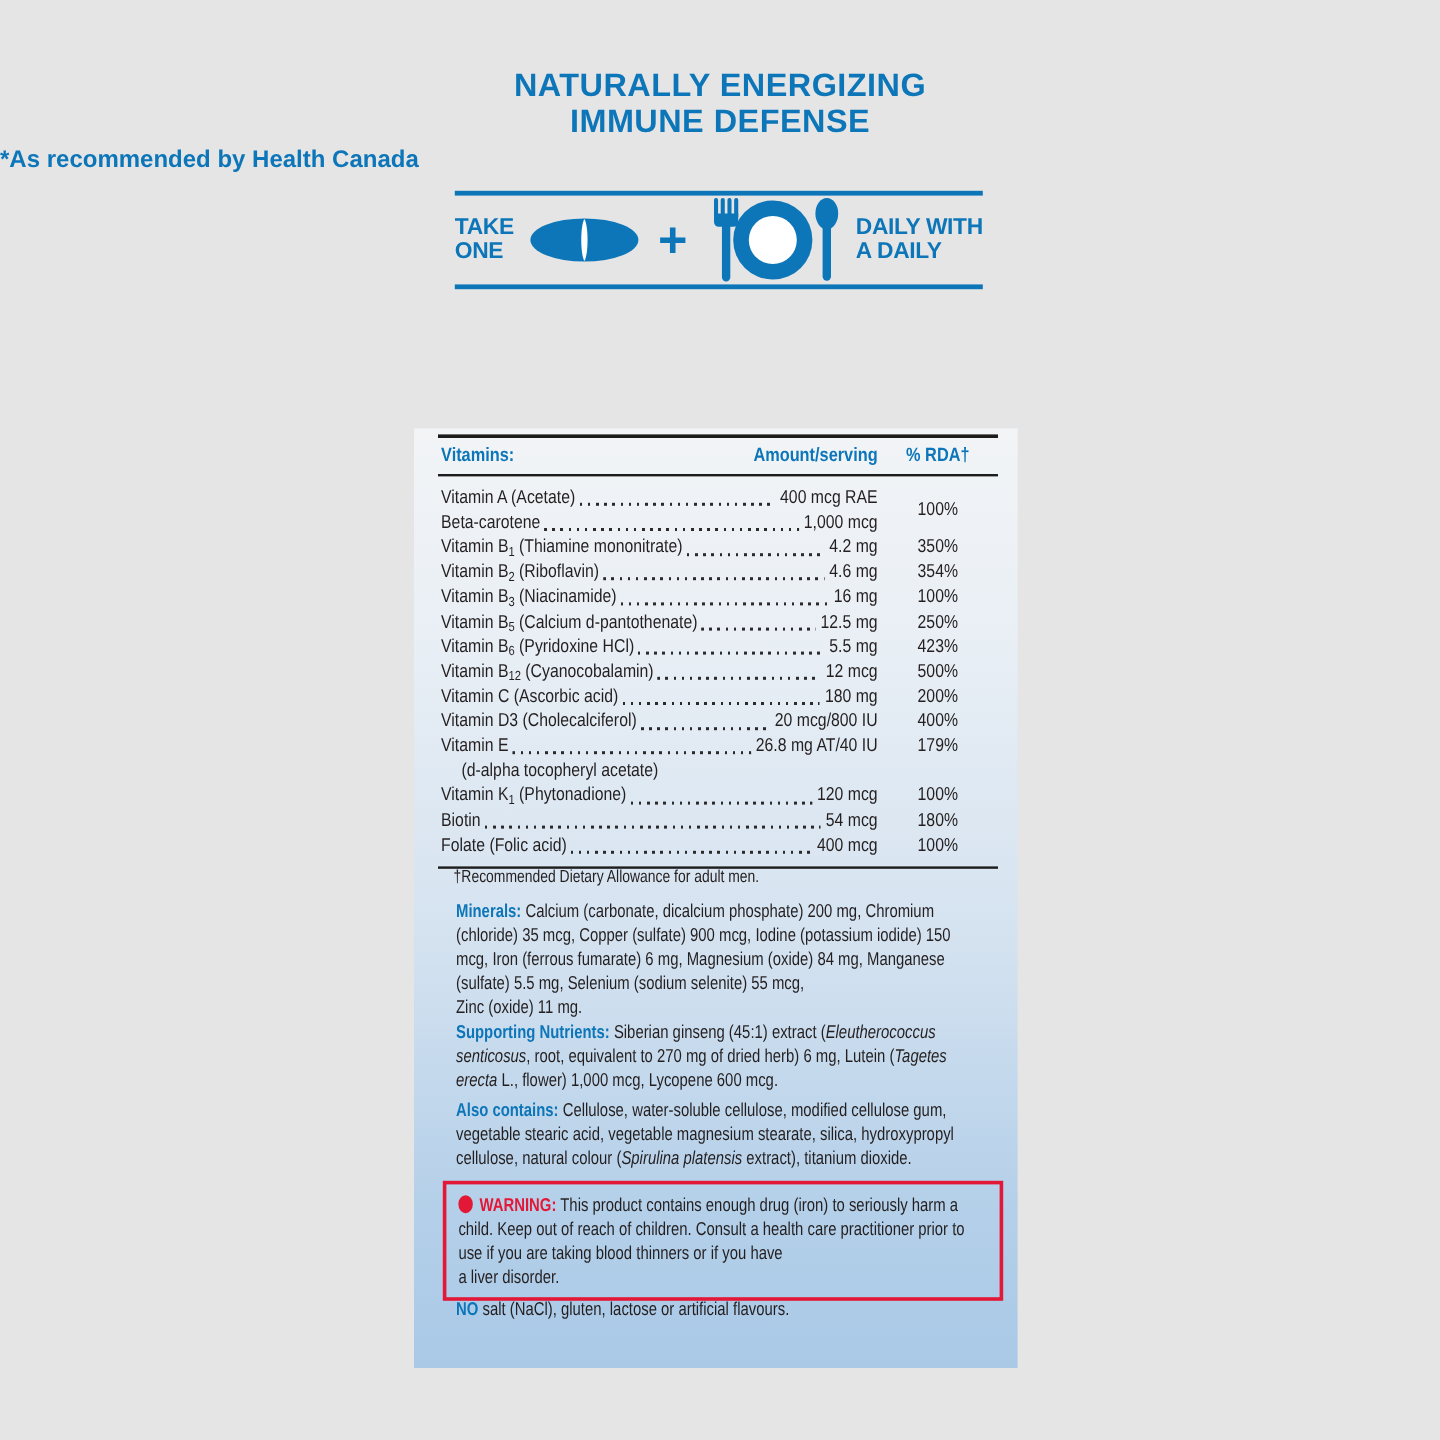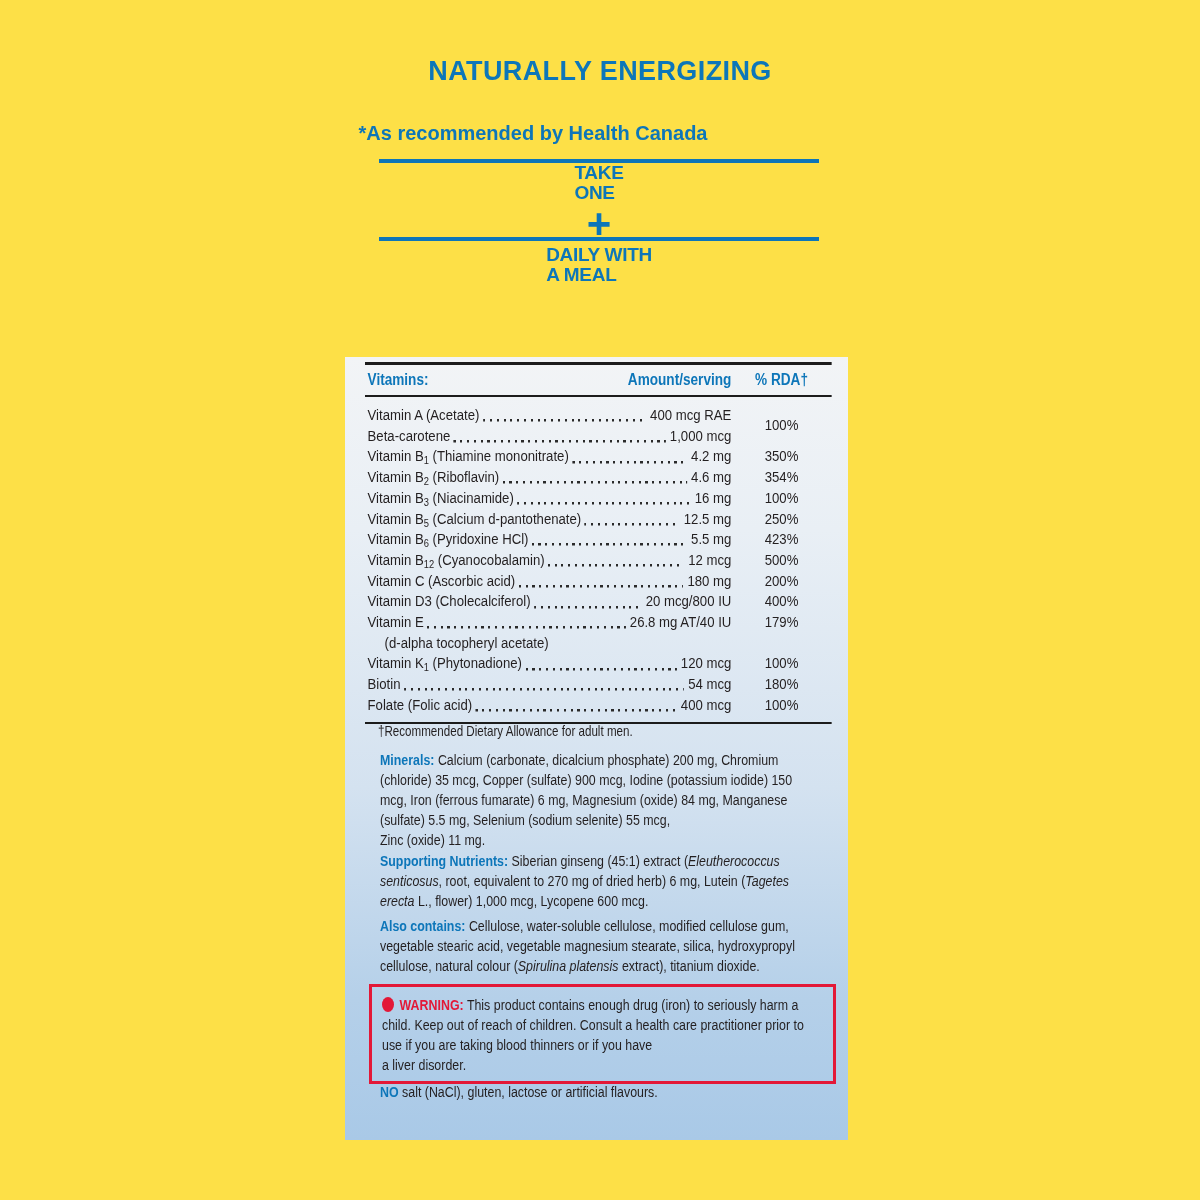--- a/index.html
+++ b/index.html
@@ -1,28 +1,28 @@
 <!DOCTYPE html>
 <html><head>
 <meta charset="utf-8">
 <style>
   html,body{margin:0;padding:0;background:#ffffff;}
   body{font-family:"Liberation Sans",sans-serif;color:#231f20;}
-  .page{position:relative;width:1200px;height:1200px;background:#fde047;overflow:hidden;}
+  .page{position:relative;width:1200px;height:1200px;background:#e5e5e5;overflow:hidden;}
 
   
   .title-block{position:absolute;left:0;top:56px;width:1200px;text-align:center;color:#0d76b9;}
   .title-line{font-size:27px;font-weight:bold;letter-spacing:.4px;line-height:30px;}
-  .subtitle{position:absolute;left:0;top:122px;width:1066px;text-align:center;color:#0d76b9;
+  .subtitle{position:absolute;left:0;top:122px;width:1066px;color:#0d76b9;
             font-size:20px;font-weight:bold;}
 
   
   .banner{position:absolute;left:379px;top:159px;width:440px;height:74px;
           border-top:4px solid #0d76b9;border-bottom:4px solid #0d76b9;
-          display:flex;align-items:center;justify-content:space-between;padding:0;flex-direction:column;}
+          display:flex;align-items:center;justify-content:space-between;padding:0;}
   .banner-label{color:#0d76b9;font-weight:bold;font-size:19px;line-height:20px;letter-spacing:-.3px;}
   .plus{color:#0d76b9;font-weight:bold;font-size:42px;line-height:42px;margin:0 2px;}
   .caplet-svg{display:block;}
   .meal-svg{display:block;}
 
   
   .rich{white-space:nowrap;transform:scaleX(.8);transform-origin:0 0;
         font-size:15.5px;line-height:20px;color:#231f20;}
   .rich .lead{color:#0d76b9;font-weight:bold;}
   .rich .lead-red{color:#e31837;font-weight:bold;}
@@ -71,20 +71,21 @@
                border:3px solid #e31837;padding:8px 0 20px 10px;}
   .no-claims{position:absolute;left:380px;top:1082px;}
 </style>
 </head>
 <body>
 
 <div class="page">
 
   <div class="title-block">
     <div class="title-line">NATURALLY ENERGIZING</div>
+    <div class="title-line">IMMUNE DEFENSE</div>
   </div>
   <div class="subtitle">*As recommended by Health Canada</div>
 
   <div class="banner">
     <div class="banner-label">
       <div>TAKE</div>
       <div>ONE</div>
     </div>
     <svg class="caplet-svg" width="94" height="40" viewBox="0 0 94 40">
       <ellipse cx="47" cy="20" rx="45" ry="18" fill="#0d76b9"></ellipse>
@@ -103,21 +104,21 @@
         <circle cx="57" cy="35" r="33" fill="#0d76b9"></circle>
         <circle cx="57" cy="35" r="20" fill="#ffffff"></circle>
       </g>
       <g fill="#0d76b9">
         <ellipse cx="102" cy="13" rx="9.5" ry="13"></ellipse>
         <rect x="98.5" y="22" width="7" height="47" rx="3.5"></rect>
       </g>
     </svg>
     <div class="banner-label">
       <div>DAILY WITH</div>
-      <div>A MEAL</div>
+      <div>A DAILY</div>
     </div>
   </div>
 
 
   <div class="each-heading">Each caplet contains:</div>
 
   <div class="panel"></div>
 
   <div class="vtable">
     <div class="vtable-inner">

